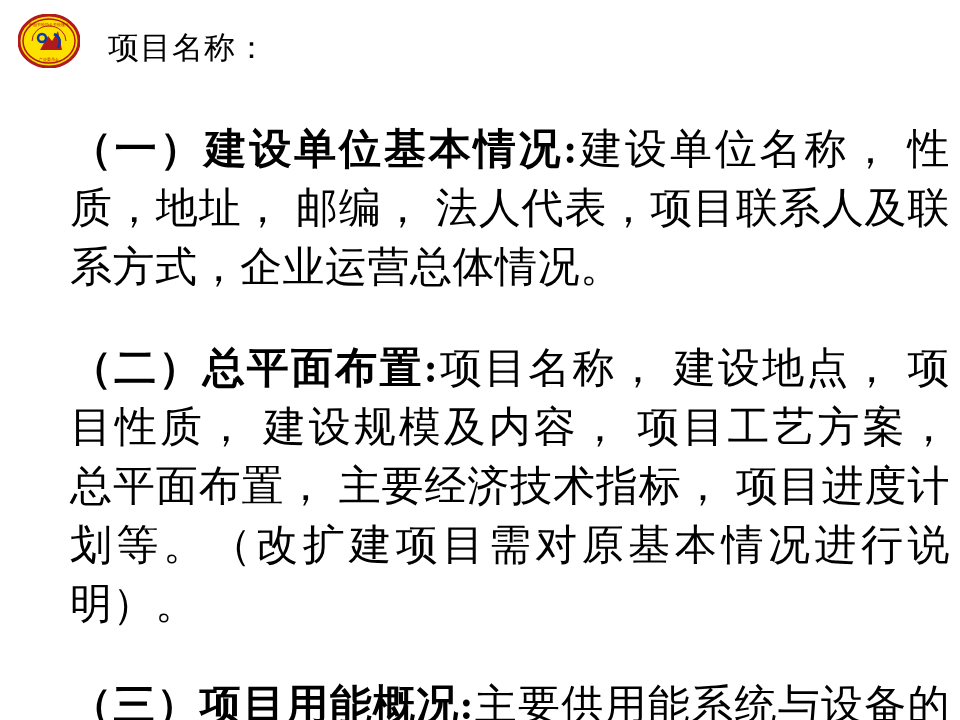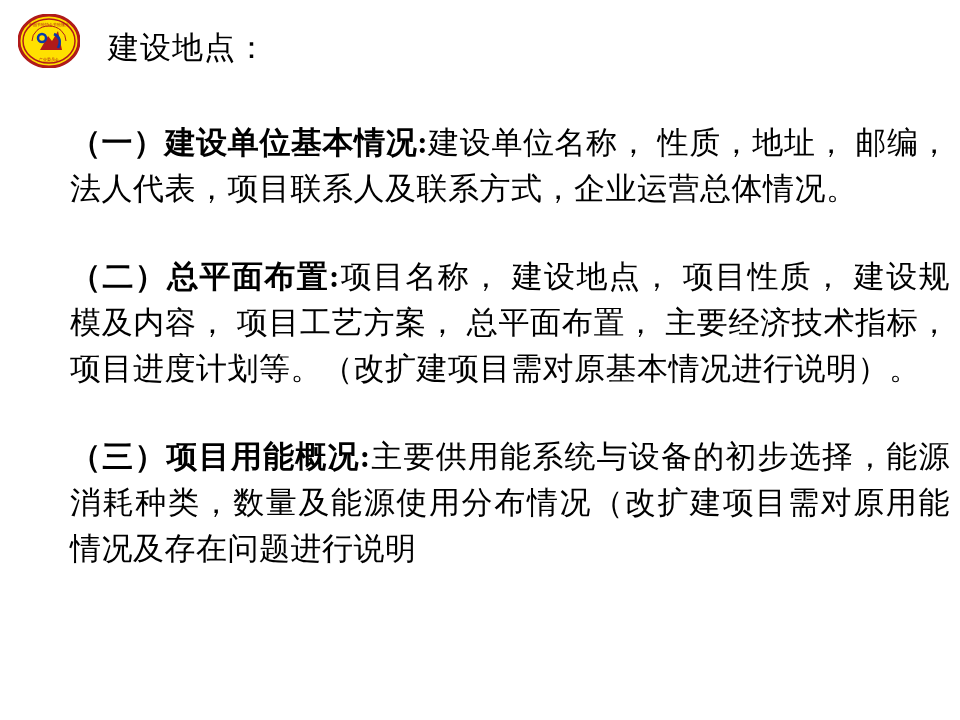--- a/index.html
+++ b/index.html
@@ -40,22 +40,22 @@
     width: 890px;
   }
   .heading {
     font-size: 31px;
     line-height: 44px;
     padding-left: 48px;
     letter-spacing: 1px;
     font-weight: 400;
   }
   .para {
-    font-size: 31px;
-    line-height: 46px;
+    font-size: 42px;
+    line-height: 59px;
     letter-spacing: 0.5px;
     font-weight: 400;
     text-align: justify;
     text-justify: inter-ideograph;
   }
   .para .lead {
     font-weight: 700;
   }
   .gap-1 { height: 50px; }
   .gap-2 { height: 42px; }
@@ -79,21 +79,21 @@
         <text x="31" y="47" text-anchor="middle">产业委员会</text>
       </g>
       <path d="M22 36 L30 22 L34 27 L40 17 L44 36 Z" fill="#b01a1a"></path>
       <circle cx="24" cy="24" r="4" fill="none" stroke="#0a3aa8" stroke-width="2.5"></circle>
       <path d="M36 20 q9 4 4 14" fill="none" stroke="#0a3aa8" stroke-width="2.5"></path>
     </svg>
   </div>
 
   <div class="content">
 
-    <div class="heading">建设地点：</div>
+    <div class="heading">项目名称：</div>
 
     <div class="gap-1"></div>
 
     <div class="para p1">
       <span class="lead">（一）建设单位基本情况:</span><span>建设单位名称， 性质，地址， 邮编， 法人代表，项目联系人及联系方式，企业运营总体情况。</span>
     </div>
 
     <div class="gap-2"></div>
 
     <div class="para p2">

